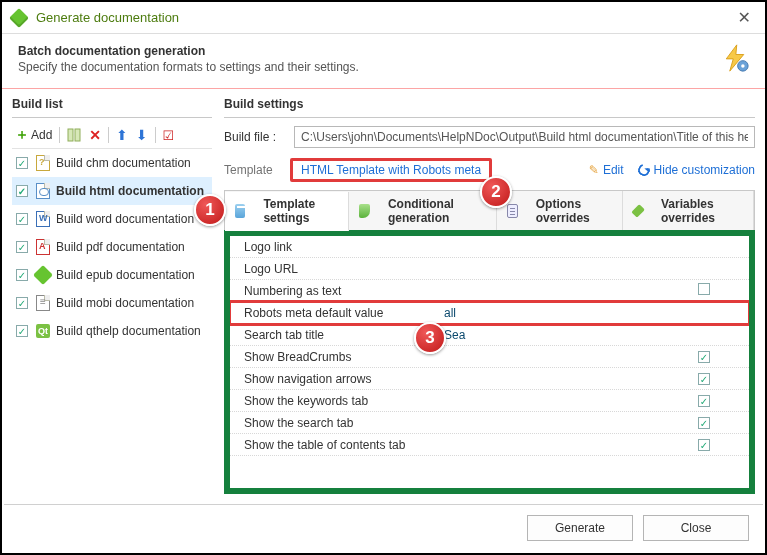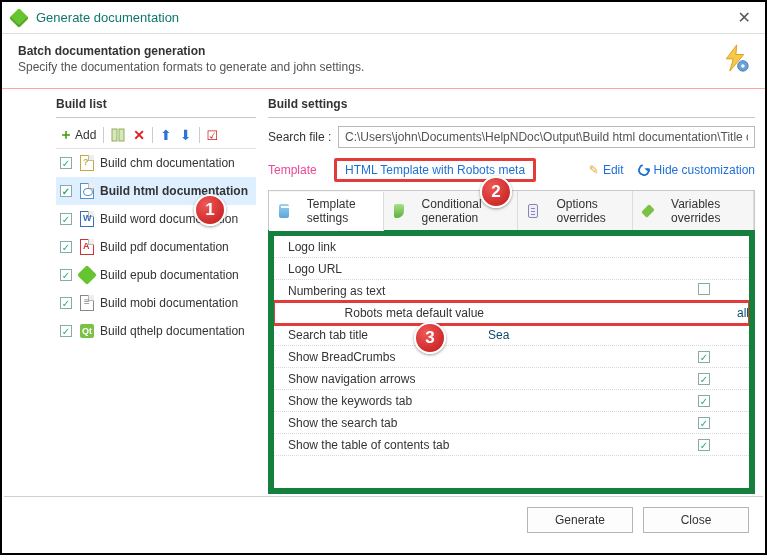--- a/index.html
+++ b/index.html
@@ -1,34 +1,34 @@
 <!DOCTYPE html>
 <html><head>
 <meta charset="utf-8">
 <style>
 * { box-sizing: border-box; margin: 0; padding: 0; font-family: "Segoe UI", Tahoma, sans-serif; font-size: 12px; }
 body { background: #fff; width: 767px; height: 555px; position: relative; border: 2px solid #000; }
 
 
 .titlebar { display: flex; align-items: center; padding: 6px 10px; border-bottom: 1px solid #ddd; }
 .titlebar .diamond { width: 14px; height: 14px; background: #66c430; transform: rotate(45deg); margin-right: 10px; border-radius: 2px; box-shadow: inset -2px -2px 0 rgba(0,0,0,.15); }
-.titlebar .title { font-size: 13px; color: #0f766e; flex: 1; }
+.titlebar .title { font-size: 13px; color: #4d7c0f; flex: 1; }
 .titlebar .closebtn { font-size: 16px; color: #555; cursor: pointer; padding: 0 4px; }
 
 
 .headerband { padding: 10px 16px 14px 16px; border-bottom: 1px solid #fca5a5; display: flex; }
 .headerband .txt { flex: 1; }
 .headerband .hb-title { font-weight: bold; color: #333; font-size: 12px; margin-bottom: 2px; }
 .headerband .hb-sub { color: #555; font-size: 12px; }
 .bolt { position: relative; width: 28px; height: 28px; }
 .bolt svg { width: 28px; height: 28px; }
 
 
 .main { display: flex; padding: 8px 10px 0 10px; height: 408px; }
-.leftcol { width: 200px; margin-right: 12px; margin-left: 44px; }
+.leftcol { width: 200px; margin-right: 12px; }
 .rightcol { flex: 1; }
 
 .sect-title { font-weight: bold; color: #333; font-size: 12px; border-bottom: 1px solid #c8c8c8; padding-bottom: 6px; margin-bottom: 4px; }
 
 
 .bltoolbar { display: flex; align-items: center; gap: 2px; padding: 3px 0 3px 0; }
 .bltoolbar .tbtn { display: inline-flex; align-items: center; padding: 1px 3px; cursor: pointer; }
 .bltoolbar .sep { width: 1px; height: 16px; background: #ccc; margin: 0 2px; }
 .plus { color: #3aa000; font-weight: bold; font-size: 14px; }
 .addlbl { color: #333; margin-left: 2px; }
@@ -60,72 +60,72 @@
 .ic-mobi .ficon::after{content:"≡";position:absolute;left:3px;top:0;font-size:10px;color:#888;}
 .ic-epub { width:14px;height:14px;background:#66c430;transform:rotate(45deg);border-radius:2px; }
 .ic-qt { width:14px;height:14px;background:#7bc143;border-radius:2px;display:flex;align-items:center;justify-content:center;color:#fff;font-size:9px;font-weight:bold; }
 
 
 .outrow { display: flex; align-items: center; margin: 8px 0 10px 0; }
 .outrow .olabel { width: 70px; color: #333; }
 .outrow input { flex: 1; border: 1px solid #b8b8b8; padding: 3px 6px; color: #555; height: 22px; }
 
 .tmplrow { display: flex; align-items: center; margin-bottom: 8px; }
-.tmplrow .tlabel { width: 66px; color: #ec4899; }
+.tmplrow .tlabel { width: 66px; color: #737373; }
 .tmplbox { border: 3px solid #e13b3b; border-radius: 2px; padding: 2px 8px; color: #1e6fd6; font-size: 12px; position: relative; }
 .tmplrow .spacer { flex:1; }
 .editlink, .hidelink { display: inline-flex; align-items: center; color: #1e6fd6; gap: 4px; margin-left: 14px; cursor: pointer; }
 .pencil { color: #e5a13a; }
 .circarrow { width:12px;height:12px;border:2px solid #1e6fd6;border-radius:50%;border-top-color:transparent;transform:rotate(30deg);display:inline-block;position:relative;}
 .circarrow::after{content:"";position:absolute;top:-3px;left:4px;border:3px solid transparent;border-bottom-color:#1e6fd6;transform:rotate(10deg);}
 
 
 .tabs { display:flex; border:1px solid #c8c8c8; border-bottom:none; background:#f6f6f6; }
-.tab { display:flex; align-items:center; gap:18px; padding:5px 10px; border-right:1px solid #dcdcdc; cursor:pointer; color:#333; }
+.tab { display:flex; align-items:center; gap:18px; padding:5px 10px; border-right:1px solid #dcdcdc; cursor:pointer; color:#333;font-weight:bold; }
 .tab.active { background:#fff; border-bottom:1px solid #fff; position:relative; top:1px; }
 .tabicon { width:14px;height:14px;display:inline-block; }
 .ti-tmpl{ background:linear-gradient(#9cd0ef,#5aa5da);border-radius:2px;position:relative;}
 .ti-tmpl::after{content:"";position:absolute;top:2px;left:2px;width:10px;height:2px;background:#fff;}
 .ti-cond{ background:linear-gradient(#a8e08a,#5ab23b);border-radius:2px 2px 7px 2px;}
 .ti-opt{ border:1px solid #88a;border-radius:2px;background:#eef;position:relative;}
 .ti-opt::after{content:"";position:absolute;top:3px;left:2px;right:2px;height:1px;background:#88a;box-shadow:0 3px 0 #88a,0 6px 0 #88a;}
 .ti-var{ background:#7bc143;transform:rotate(45deg) scale(.8);border-radius:2px;}
 
 
 .settings { border:6px solid #15803d; height: 264px; overflow:hidden; }
 .srow { display:flex; align-items:center; border-bottom:1px dotted #d8d8d8; height:22px; }
 .srow .sname { width: 210px; padding-left: 14px; color:#333; }
 .srow .sval { flex:1; color:#0c4a6e; padding-left:4px; }
 .srow .schk { width: 90px; text-align:center; }
 .srow .schk .box{ width:12px;height:12px;border:1px solid #8aa;display:inline-flex;align-items:center;justify-content:center;font-size:10px;color:#2a7;}
 .srow .schk .box.on::after{content:"✓";}
-.hlrow { outline:3px solid #e13b3b; outline-offset:-1px;text-align:right; }
+.hlrow { outline:3px solid #e13b3b; outline-offset:-1px; }
 .hlrow .sname{ width: 210px; }
 .hlrow-wrap{ position: relative; }
 
 
-.footer { position:absolute; bottom:10px; right:2px; left:2px; border-top:1px solid #d0d0d0; padding:10px 14px; display:flex; justify-content:flex-end; gap:10px; background:#fff;}
+.footer { position:absolute; bottom:2px; right:2px; left:2px; border-top:1px solid #d0d0d0; padding:10px 14px; display:flex; justify-content:flex-end; gap:10px; background:#fff;}
 .btn { border:1px solid #b5b5b5; background:#fdfdfd; padding:5px 0; width:106px; text-align:center; cursor:pointer; color:#333; }
 
 
 .callout { position:absolute; width:32px; height:32px; border-radius:50%; background:radial-gradient(circle at 35% 30%, #ef5757, #c11919); color:#fff; font-weight:bold; font-size:17px; display:flex; align-items:center; justify-content:center; border:2px solid #fff; box-shadow:0 1px 3px rgba(0,0,0,.4); z-index:50; }
 </style>
 </head>
 <body>
 
 <div class="titlebar">
   <span class="diamond"></span>
   <span class="title">Generate documentation</span>
   <span class="closebtn">✕</span>
 </div>
 
 <div class="headerband">
   <div class="txt">
     <div class="hb-title">Batch documentation generation</div>
-    <div class="hb-sub">Specify the documentation formats to generate and john settings.</div>
+    <div class="hb-sub">Specify the documentation formats to settings and their settings.</div>
   </div>
   <div class="bolt">
     <svg viewBox="0 0 32 32">
         <polygon points="18,1 6,17 14,17 10,31 26,12 17,12" fill="#f7c948" stroke="#d79a12" stroke-width="1"></polygon>
         <circle cx="25" cy="25" r="6" fill="#6aa2d8" stroke="#3d73ab"></circle>
         <circle cx="25" cy="25" r="2" fill="#fff"></circle>
       </svg>
   </div>
 </div>
 
@@ -210,21 +210,21 @@
           </span>
           <span class="lbl">Build qthelp documentation</span>
         </div>
     </div>
   </div>
 
   <div class="rightcol">
     <div class="sect-title">Build settings</div>
 
     <div class="outrow">
-      <span class="olabel">Search file :</span>
+      <span class="olabel">Build file :</span>
       <input type="text" value="C:\Users\john\Documents\HelpNDoc\Output\Build html documentation\Title of this help p…" style="">
     </div>
 
     <div class="tmplrow">
       <span class="tlabel">Template</span>
       <span class="tmplbox"><span>HTML Template with Robots meta</span></span>
       <span class="spacer"></span>
       <span class="editlink">
           <span class="pencil">✎</span>
           <span>Edit</span>

